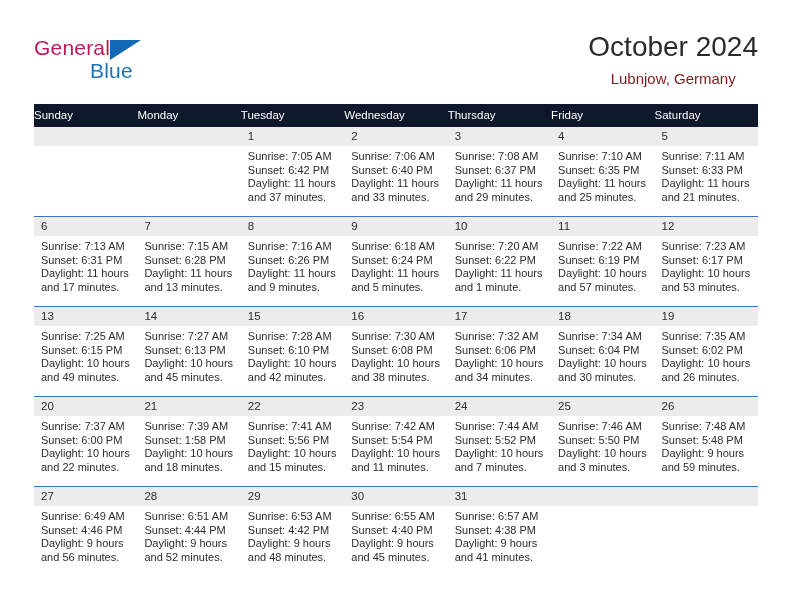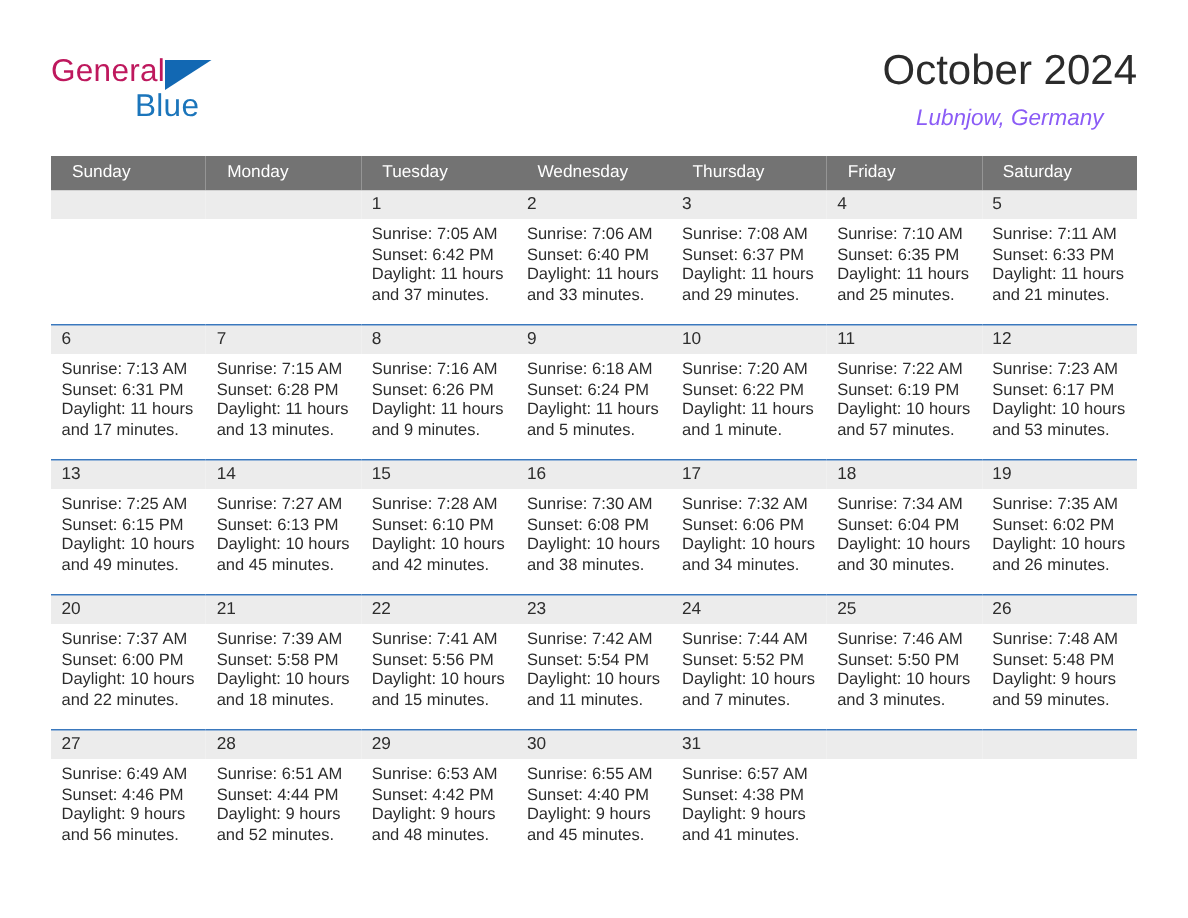--- a/index.html
+++ b/index.html
@@ -63,46 +63,45 @@
   }
   .cal-title {
     font-size: 28px;
     color: #2b2b2b;
     line-height: 34px;
     font-weight: normal;
     margin: 0;
   }
   .cal-subtitle {
     font-size: 15px;
-    color: #8b5cf6;
+    color: #7f1d1d;
     line-height: 22px;
     margin: 4px 0 0 0;
     font-weight: normal;
-    font-style: italic;
   }
 
   
   .calendar {
     position: absolute;
     left: 34px;
     top: 104px;
     width: 724px;
   }
   table.cal-table {
     border-collapse: collapse;
     width: 724px;
     table-layout: fixed;
   }
   table.cal-table th {
-    background: #737373;
+    background: #0f172a;
     color: #ffffff;
     font-size: 11.5px;
     font-weight: normal;
     text-align: left;
-    padding: 5px 0 6px 14px;
+    padding: 5px 0 6px 0;
     height: 12px;
     border: none;
   }
   td.day-cell {
     vertical-align: top;
     padding: 0;
     border: none;
     border-top: 1px solid #3a78bd;
     height: 89px;
   }
@@ -368,21 +367,21 @@
             <div>Sunrise: 7:37 AM</div>
             <div>Sunset: 6:00 PM</div>
             <div>Daylight: 10 hours</div>
             <div>and 22 minutes.</div>
           </div>
         </td>
         <td class="day-cell">
           <div class="daynum-band">21</div>
           <div class="cell-body">
             <div>Sunrise: 7:39 AM</div>
-            <div>Sunset: 5:58 PM</div>
+            <div>Sunset: 1:58 PM</div>
             <div>Daylight: 10 hours</div>
             <div>and 18 minutes.</div>
           </div>
         </td>
         <td class="day-cell">
           <div class="daynum-band">22</div>
           <div class="cell-body">
             <div>Sunrise: 7:41 AM</div>
             <div>Sunset: 5:56 PM</div>
             <div>Daylight: 10 hours</div>

